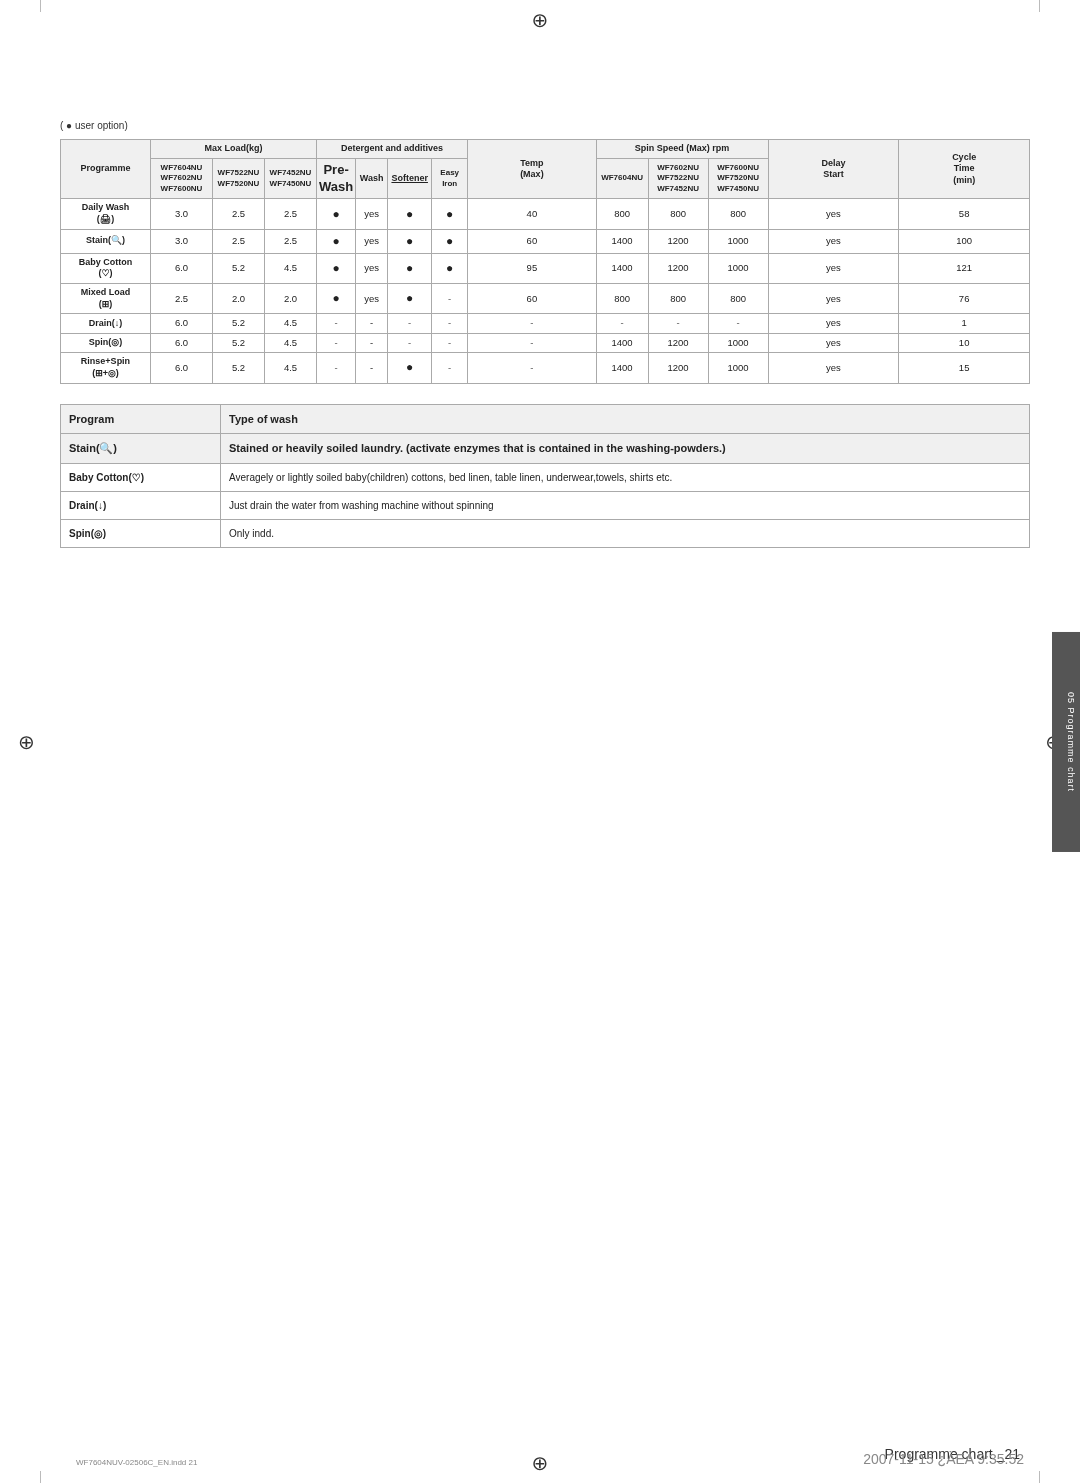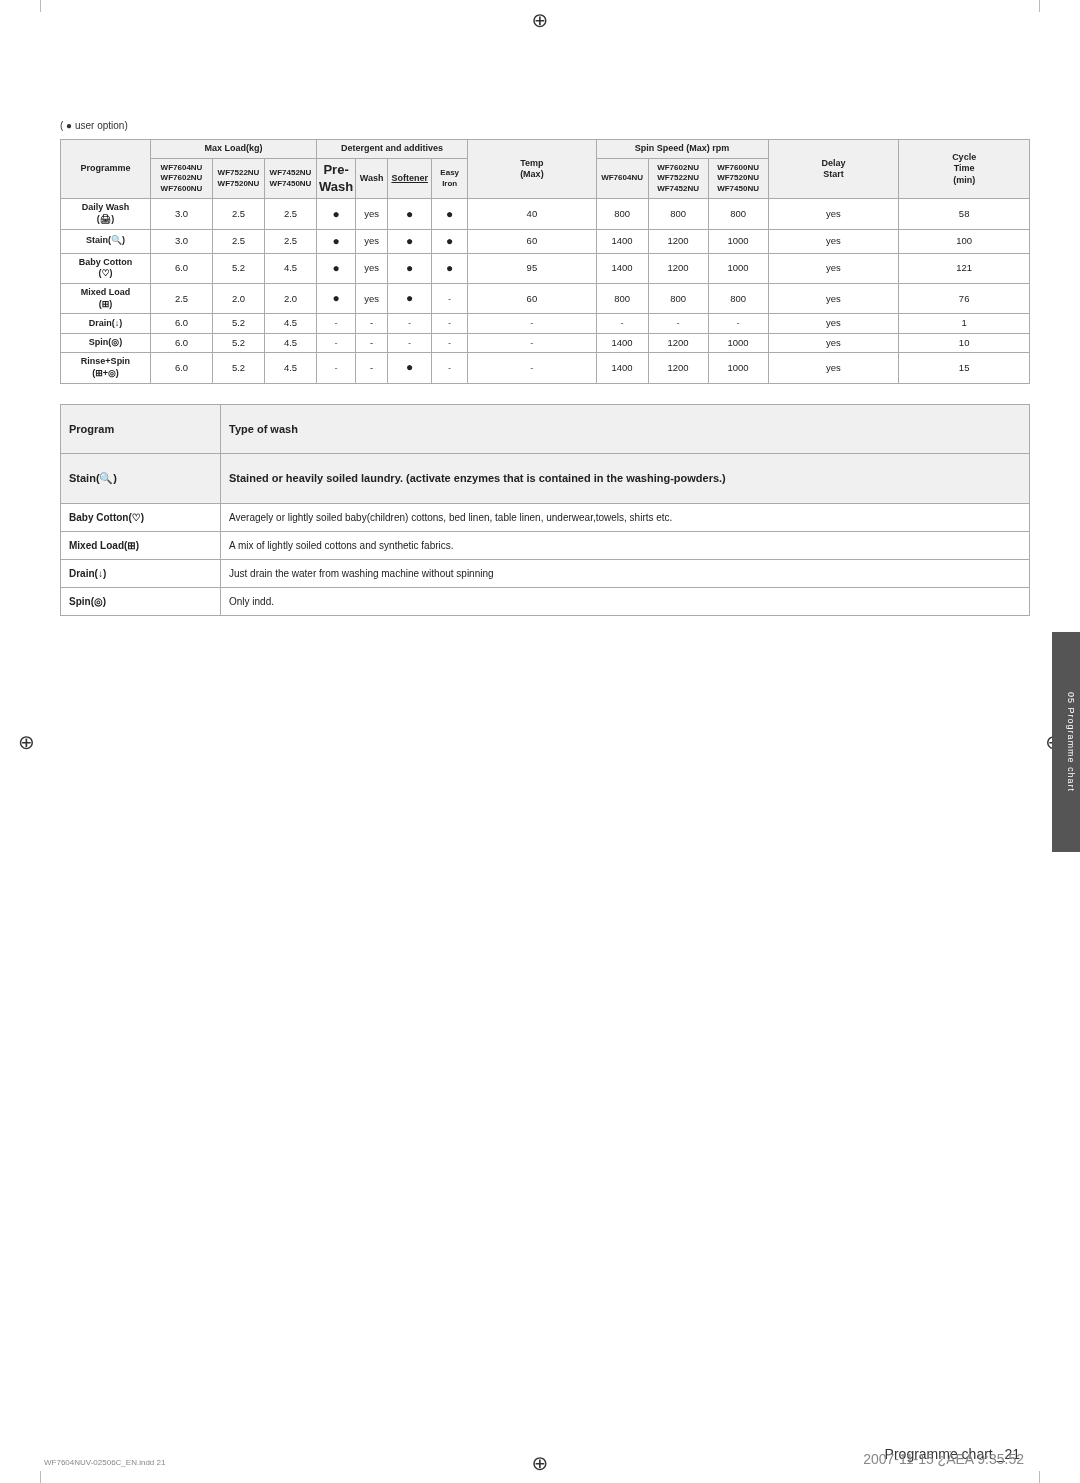--- a/index.html
+++ b/index.html
@@ -134,35 +134,35 @@
     .desc-table td.prog-label {
       font-weight: bold;
       width: 160px;
       white-space: nowrap;
     }
 
     .desc-table tr:first-child td {
       background: #f0f0f0;
       font-weight: bold;
       font-size: 11px;
-      padding: 16px 8px;
+      padding: 6px 8px;
     }
 
     .page-number {
       position: absolute;
       bottom: 21px;
       right: 60px;
       font-size: 14px;
       color: #333;
     }
 
     .footer-text {
       position: absolute;
       bottom: 16px;
-      left: 44px;
+      left: 76px;
       font-size: 8px;
       color: #888;
     }
 
     .footer-date {
       position: absolute;
       bottom: 16px;
       right: 56px;
       font-size: 14px;
       color: #888;
@@ -355,24 +355,20 @@
     <tbody id="desc-table-body">
         <tr>
           <td class="prog-label">Stain(🔍)</td>
           <td>Stained or heavily soiled laundry. (activate enzymes that is contained in the washing-powders.)</td>
         </tr>
         <tr>
           <td class="prog-label">Baby Cotton(♡)</td>
           <td>Averagely or lightly soiled baby(children) cottons, bed linen, table linen, underwear,towels, shirts etc.</td>
         </tr>
         <tr>
-          <td class="prog-label">Mixed Load(⊞)</td>
-          <td>A mix of lightly soiled cottons and synthetic fabrics.</td>
-        </tr>
-        <tr>
           <td class="prog-label">Drain(↓)</td>
           <td>Just drain the water from washing machine without spinning</td>
         </tr>
         <tr>
           <td class="prog-label">Spin(◎)</td>
           <td>Only indd.</td>
         </tr>
       </tbody>
   </table>
 

